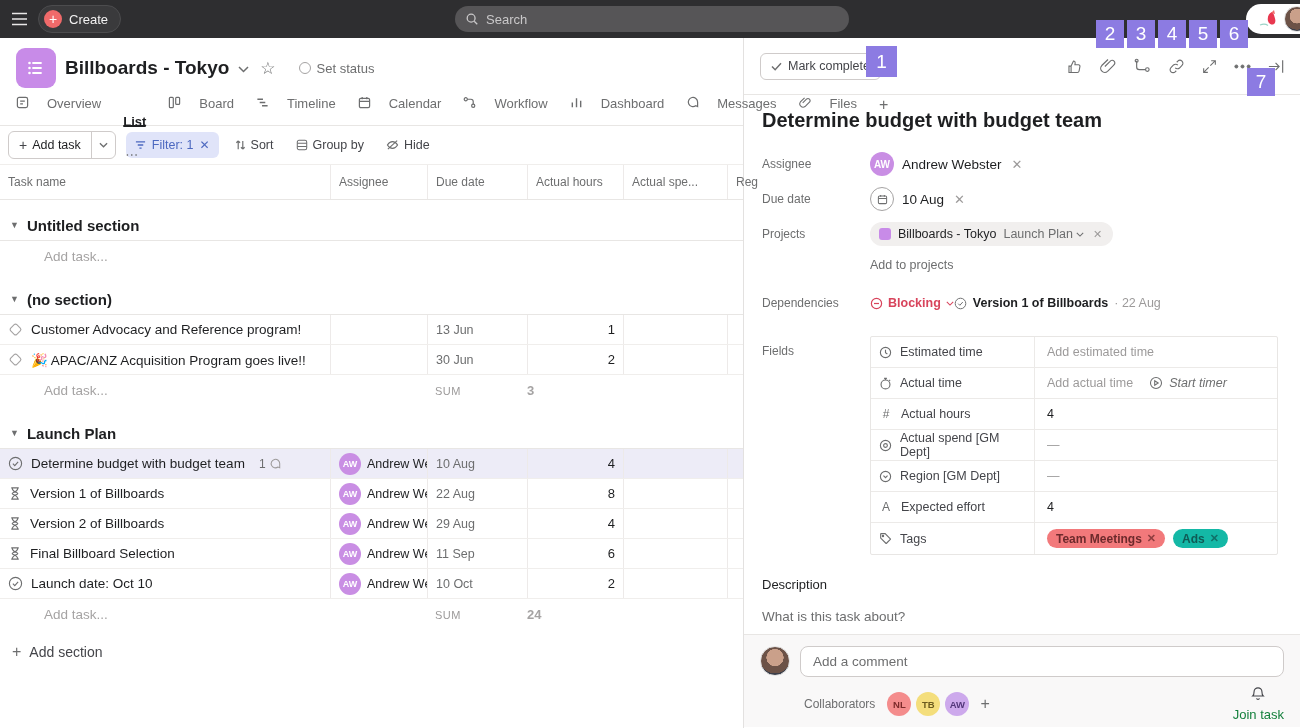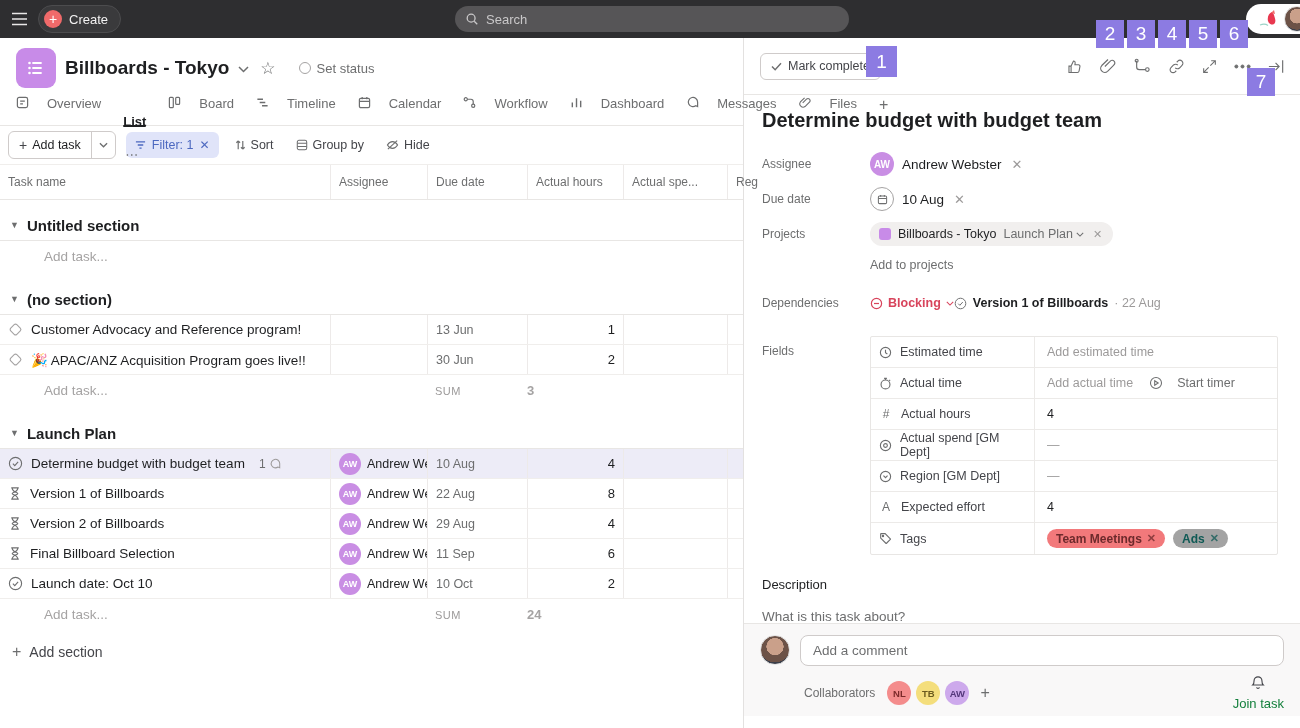--- a/index.html
+++ b/index.html
@@ -124,31 +124,31 @@
   .fields-table { width:408px; border:1px solid #e8e6e4; border-radius:2px; }
   .ftr { display:flex; height:31px; border-bottom:1px solid #eceae8; }
   .ftr:last-child { border-bottom:none; }
   .ftname { width:164px; flex:0 0 auto; border-right:1px solid #eceae8; display:flex; align-items:center; gap:8px;
     padding:0 8px; color:#44454a; font-size:12.5px; }
   .ftname svg { stroke:#6d6e6f; flex:0 0 auto; }
   .ftname .glyph { color:#6d6e6f; font-size:12px; width:14px; text-align:center; }
   .ftval { flex:1; display:flex; align-items:center; gap:16px; padding:0 12px; font-size:12.5px; }
   .muted { color:#9c9a9a; }
   .dashv { color:#9c9a9a; }
-  .timer-link { display:flex; align-items:center; gap:14px; color:#6d6e6f; cursor:pointer; }
+  .timer-link { display:flex; align-items:center; gap:6px; color:#6d6e6f; cursor:pointer;font-style:italic; }
   .timer-link svg { stroke:#6d6e6f; }
   .tagpill { display:flex; align-items:center; gap:5px; border-radius:10px; height:19px; padding:0 9px; font-size:12px;
     font-weight:600; cursor:pointer; }
   .tagpill .tx { font-size:11px; opacity:.75; }
   .tags-wrap { gap:8px !important; }
 
   .desc-label { font-size:13px; font-weight:500; margin-top:22px; }
   .desc-ph { color:#6d6e6f; font-size:13.5px; margin-top:17px; }
 
-  .comment-area { position:absolute; left:0; right:0; bottom:12px; height:93px; background:#f9f8f8; border-top:1px solid #e8e6e4;
+  .comment-area { position:absolute; left:0; right:0; bottom:1px; height:93px; background:#f9f8f8; border-top:1px solid #e8e6e4;
     padding:11px 16px 0 16px; }
   .comment-line { display:flex; align-items:flex-start; gap:10px; }
   .comment-input { flex:1; height:31px; background:#fff; border:1px solid #cfcbca; border-radius:8px; display:flex;
     align-items:center; padding:0 12px; color:#6d6e6f; font-size:13.5px; cursor:text; }
   .collab-line { display:flex; align-items:center; margin-top:9px; padding-left:44px; }
   .collab-label { color:#6d6e6f; font-size:12px; margin-right:12px; }
   .av26 { width:24px; height:24px; border-radius:50%; font-size:9.5px; font-weight:700; display:flex; align-items:center;
     justify-content:center; margin-right:5px; cursor:pointer; }
   .collab-add { color:#6d6e6f; font-size:16px; margin-left:6px; cursor:pointer; }
   .join-task { margin-left:auto; display:flex; align-items:center; gap:6px; font-size:13px; color:#15803d; cursor:pointer;flex-direction:column; }
@@ -711,21 +711,21 @@
                     <path d="M1.8 6.5V2.2c0-.3.2-.5.5-.5h4.3l5.6 5.6c.2.2.2.5 0 .7l-4.1 4.1c-.2.2-.5.2-.7 0z"></path>
                     <circle cx="4.3" cy="4.3" r=".7"></circle>
                   </svg>
                 <span>Tags</span>
               </div>
               <div class="ftval tags-wrap">
                 <span class="tagpill" style="background-color: rgb(242, 121, 123); color: rgb(109, 42, 44);">
                   <span>Team Meetings</span>
                   <span class="tx">✕</span>
                 </span>
-                <span class="tagpill" style="background-color: #a3a3a3; color: rgb(15, 90, 85);">
+                <span class="tagpill" style="background-color: #14b8a6; color: rgb(15, 90, 85);">
                   <span>Ads</span>
                   <span class="tx">✕</span>
                 </span>
               </div>
             </div>
           </div>
         </div>
 
         <div class="desc-label">Description</div>
         <div class="desc-ph">What is this task about?</div>

